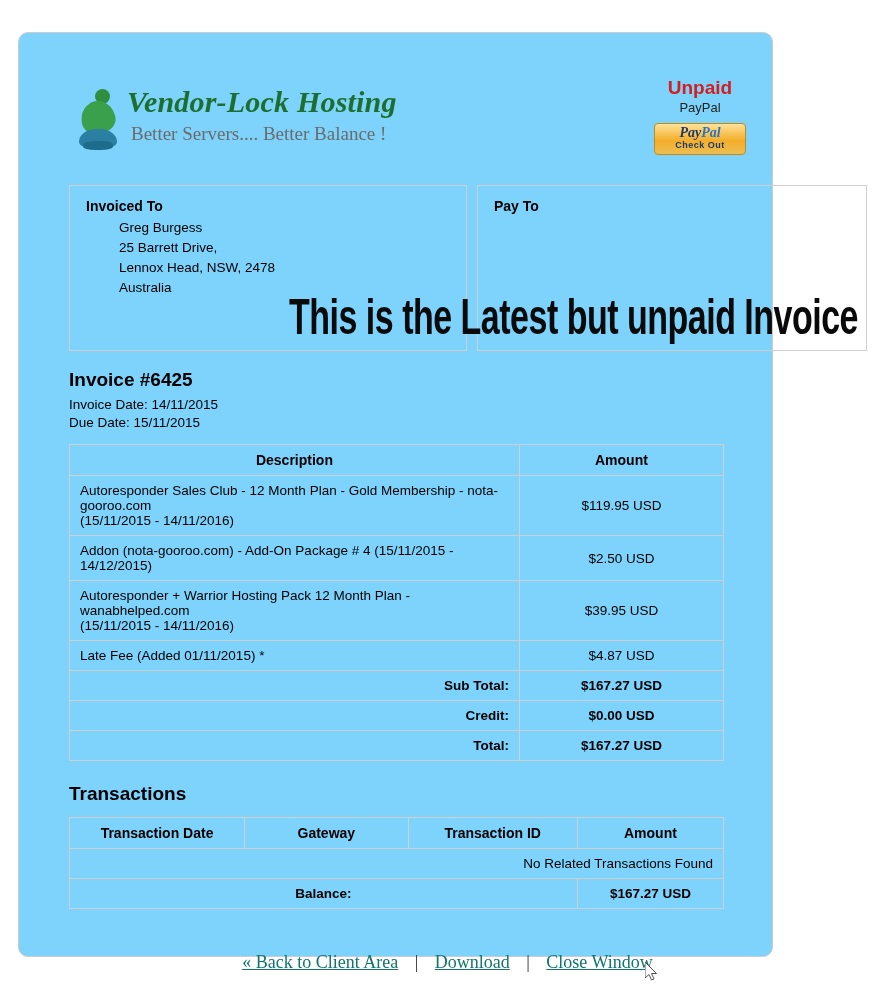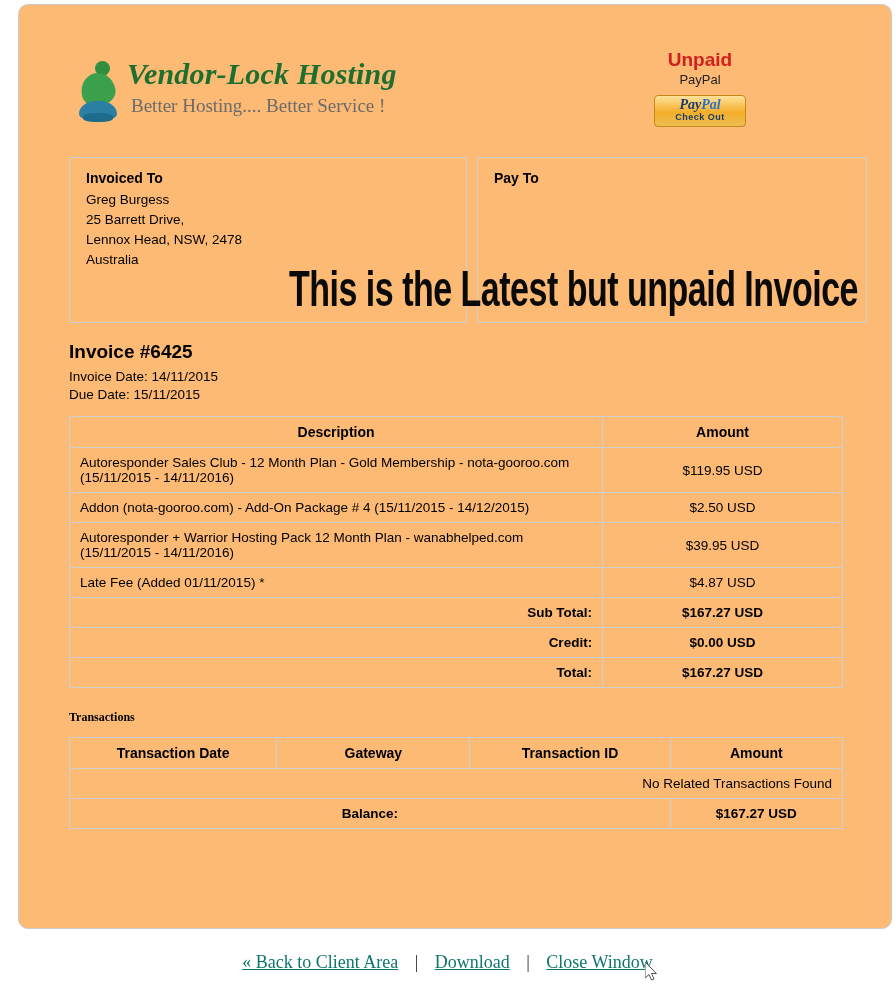--- a/index.html
+++ b/index.html
@@ -11,26 +11,26 @@
     width: 895px;
     height: 1000px;
     font-family: "Liberation Sans", sans-serif;
     color: #000000;
     position: relative;
     overflow: hidden;
   }
   .page {
     position: absolute;
     left: 18px;
-    top: 4px;
-    width: 874px;
+    top: 32px;
+    width: 755px;
     height: 925px;
     border: 1px solid #cccccc;
     border-radius: 10px;
-    background: #fdba74;
+    background: #7dd3fc;
     box-sizing: border-box;
   }
   .inner {
     position: absolute;
     left: 30px;
     top: 22px;
     right: 28px;
     bottom: 10px;
   }
 
@@ -185,20 +185,21 @@
   .addr-left { left: 20px; width: 398px; }
   .addr-right { left: 428px; width: 390px; }
   .addr-title {
     font-size: 14px;
     font-weight: bold;
     margin-bottom: 4px;
   }
   .addr-line {
     font-size: 13.5px;
     line-height: 20px;
+    margin-left: 33px;
   }
   .watermark {
     position: absolute;
     left: 240px;
     top: 104px;
     font-family: "Liberation Sans", sans-serif;
     font-weight: bold;
     font-size: 34px;
     color: #0a0a0a;
     transform: scaleY(1.45);
@@ -254,23 +255,22 @@
   }
   td.tot {
     text-align: center;
     font-weight: bold;
     font-size: 15px;
   }
   .desc-line2 { display: block; }
 
   .sec-title {
     margin: 22px 0 10px 20px;
-    font-size: 12px;
-    font-weight: bold;
-    font-family: Liberation Serif, serif;
+    font-size: 19px;
+    font-weight: bold;
   }
   table.trans {
     width: 100%;
     border-collapse: collapse;
     table-layout: fixed;
   }
   table.trans th, table.trans td {
     border: 1px solid #cfcfcf;
     padding: 7px 10px;
     font-size: 13.5px;
@@ -331,21 +331,21 @@
 
     <div class="header">
       <div class="logo">
         <div class="logo-figure">
           <div class="head"></div>
           <div class="body"></div>
           <div class="base"></div>
           <div class="base2"></div>
         </div>
         <div class="logo-title">Vendor-Lock Hosting</div>
-        <div class="logo-sub">Better Hosting.... Better Service !</div>
+        <div class="logo-sub">Better Servers.... Better Balance !</div>
       </div>
 
       <div class="status-block">
         <div class="status-unpaid">Unpaid</div>
         <div class="status-method">PayPal</div>
         <div class="paypal-btn">
           <div class="pp-word">
             <span>Pay</span><i>Pal</i>
           </div>
           <div class="pp-check">Check Out</div>

